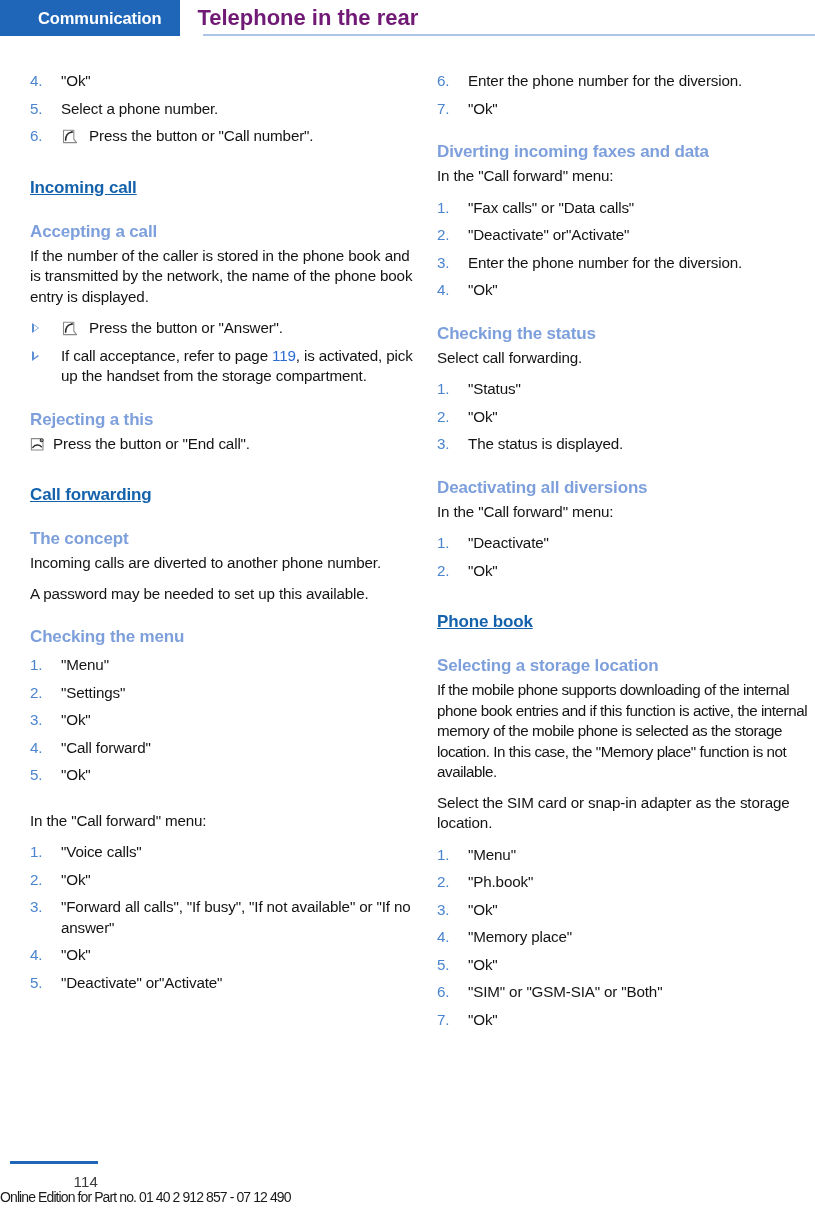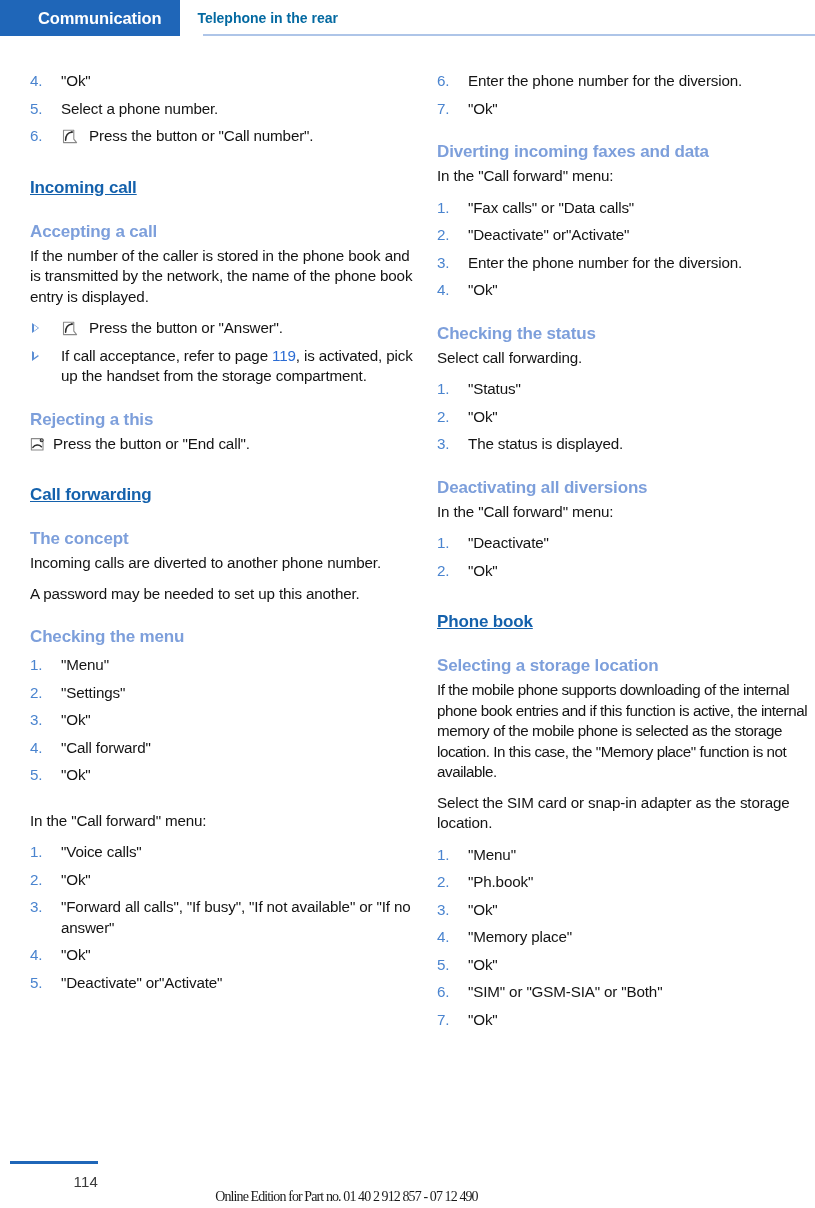--- a/index.html
+++ b/index.html
@@ -30,23 +30,23 @@
     color: #ffffff;
     font-weight: bold;
     font-size: 16.5px;
     display: flex;
     align-items: center;
     padding: 0 19px 0 38px;
     letter-spacing: -0.1px;
     white-space: nowrap;
   }
   .tab-inactive {
-    color: #0369a1;
+    color: #701a75;
     font-weight: bold;
-    font-size: 14px;
+    font-size: 22px;
     display: flex;
     align-items: center;
     padding: 0 14px 0 17px;
     white-space: nowrap;
     flex: 1;
     position: relative;
   }
   .header-rule {
     position: absolute;
     left: 203px;
@@ -213,25 +213,25 @@
     text-align: right;
     font-size: 15px;
     color: #3a3a3a;
     letter-spacing: 0.2px;
   }
   .foot-note {
     position: absolute;
     left: 0;
     top: 1189px;
     width: 693px;
-    text-align: center;
+    text-align: left;
     font-size: 14px;
     color: #1a1a1a;
     letter-spacing: -0.9px;
-    font-family: Liberation Serif, serif;
+    font-family: Liberation Sans, sans-serif;
   }
 </style>
 </head>
 <body>
 
 <div class="header">
   <div class="tab-active">
     <span>Communication</span>
   </div>
   <div class="tab-inactive">
@@ -307,21 +307,21 @@
     </div>
 
     <div class="sp-h2-top"></div>
     <h2 class="sec">Call forwarding</h2>
 
     <div class="sp-h3-top"></div>
     <h3 class="sub">The concept</h3>
     <div class="sp-h3-after"></div>
     <p class="body">Incoming calls are diverted to another phone number.</p>
     <div class="sp-p"></div>
-    <p class="body">A password may be needed to set up this another.</p>
+    <p class="body">A password may be needed to set up this available.</p>
 
     <div class="sp-h3-top"></div>
     <h3 class="sub">Checking the menu</h3>
     <div class="sp-small"></div>
     <ol class="steps">
       <li><span class="num">1.</span><span>"Menu"</span></li>
       <li><span class="num">2.</span><span>"Settings"</span></li>
       <li><span class="num">3.</span><span>"Ok"</span></li>
       <li><span class="num">4.</span><span>"Call forward"</span></li>
       <li><span class="num">5.</span><span>"Ok"</span></li>

